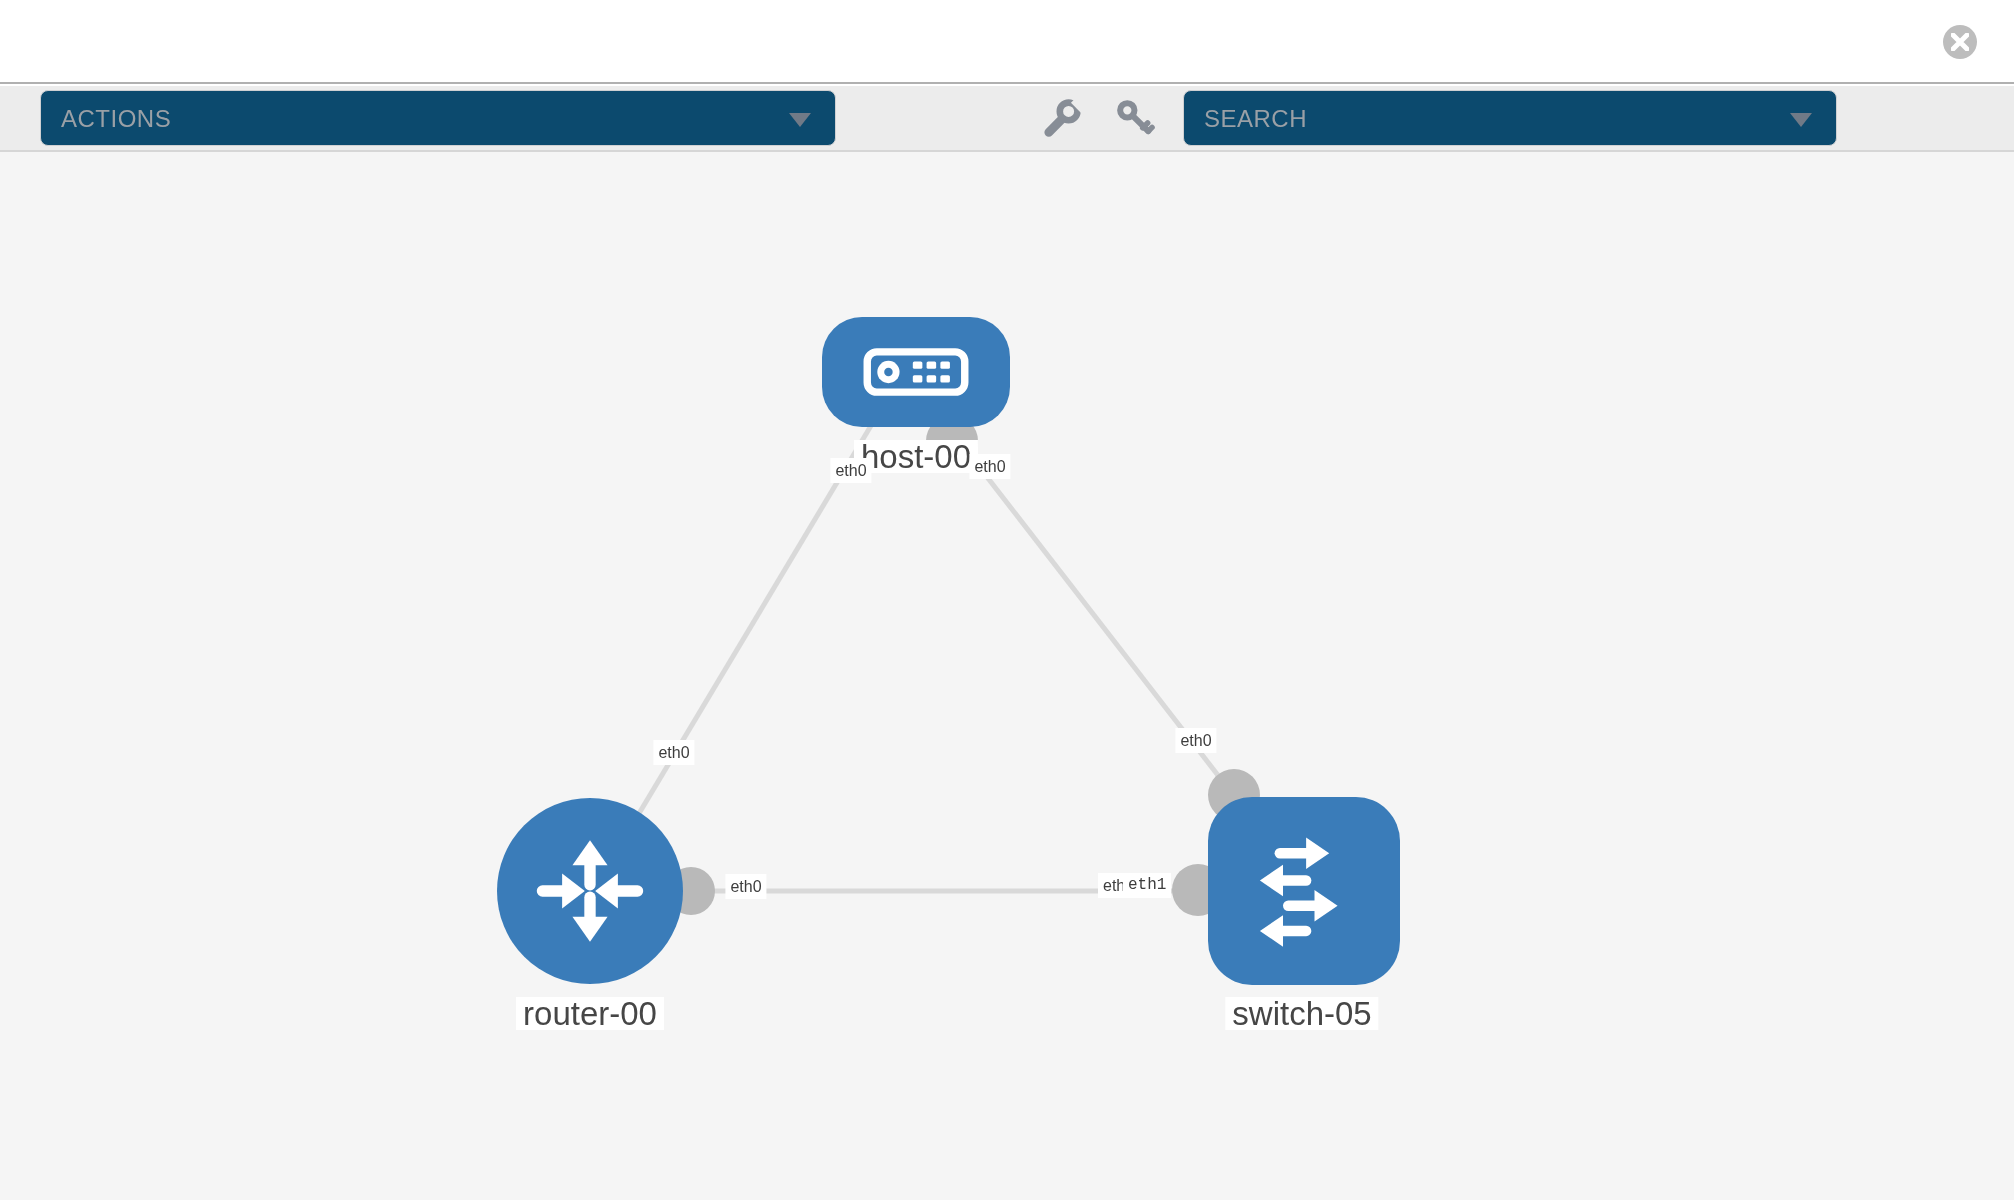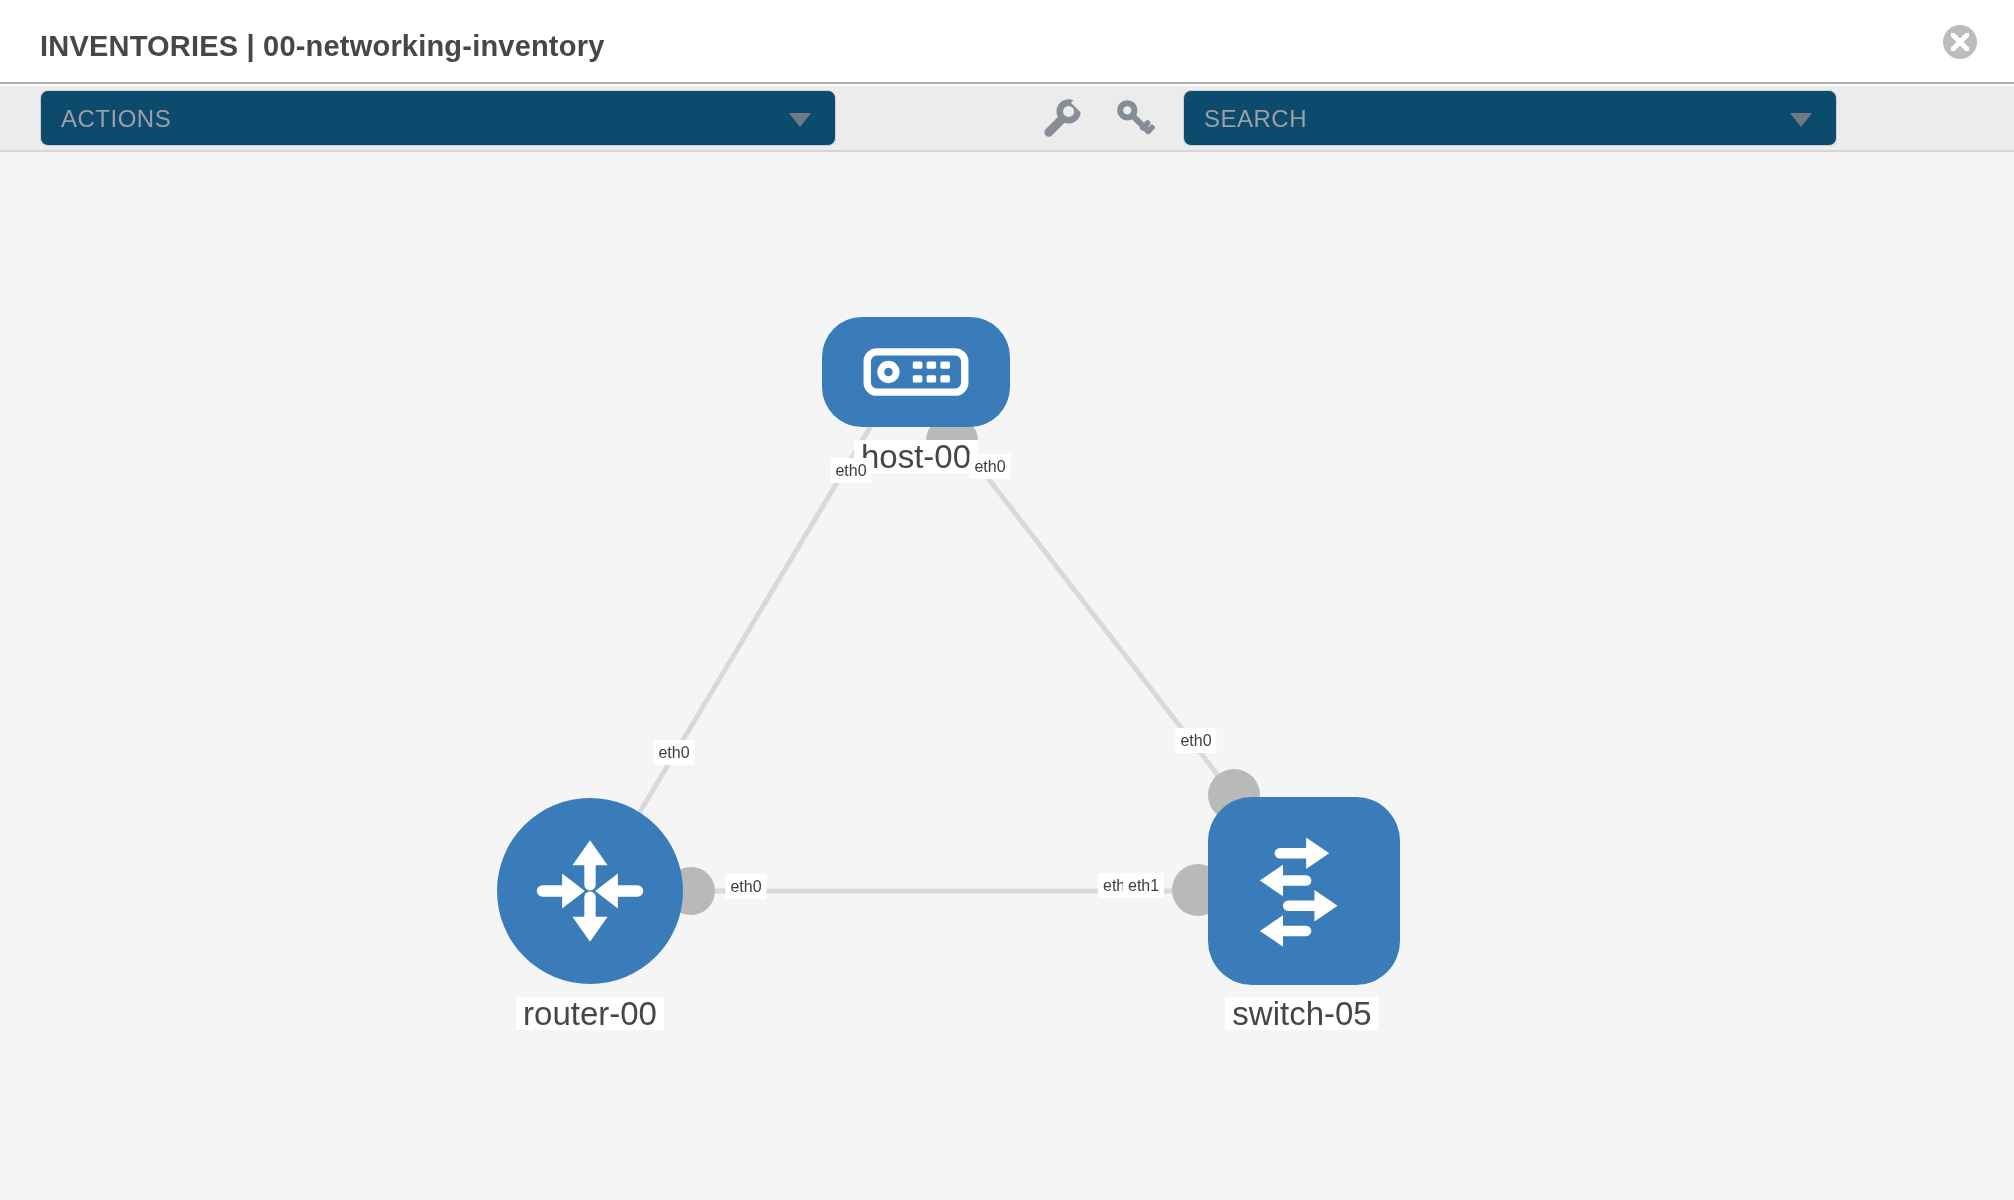--- a/index.html
+++ b/index.html
@@ -49,27 +49,26 @@
 
   .iface { position:absolute; background:#fff; color:#3d3d3d; font-size:16px;
            line-height:25px; padding:0 5px; white-space:nowrap; }
   .if-c { transform:translateX(-50%); }
   .if0 { left:851px;  top:306px; }
   .if1 { left:990px;  top:302px; }
   .if2 { left:674px;  top:588px; }
   .if3 { left:1196px; top:576px; }
   .if4 { left:746px;  top:722px; }
   .if5 { left:1098px; top:721px; z-index:4; }
-  .if6 { left:1123px; top:721px; z-index:5; }
+  .if6 { left:1123px; top:721px; z-index:5;font-family:Liberation Mono, monospace; }
 </style>
 </head>
 <body>
 
 <div class="hdr">
-  <div class="hdr-title">INVENTORIES | 00-networking-inventory</div>
   <div class="close-btn">
     <svg width="18" height="18" viewBox="0 0 18 18">
       <path d="M2,2 L16,16 M16,2 L2,16" stroke="#fff" stroke-width="5" stroke-linecap="round"></path>
     </svg>
   </div>
 </div>
 
 <div class="tbar">
   <div class="select sel-actions">
     <span class="lbl">ACTIONS</span>

